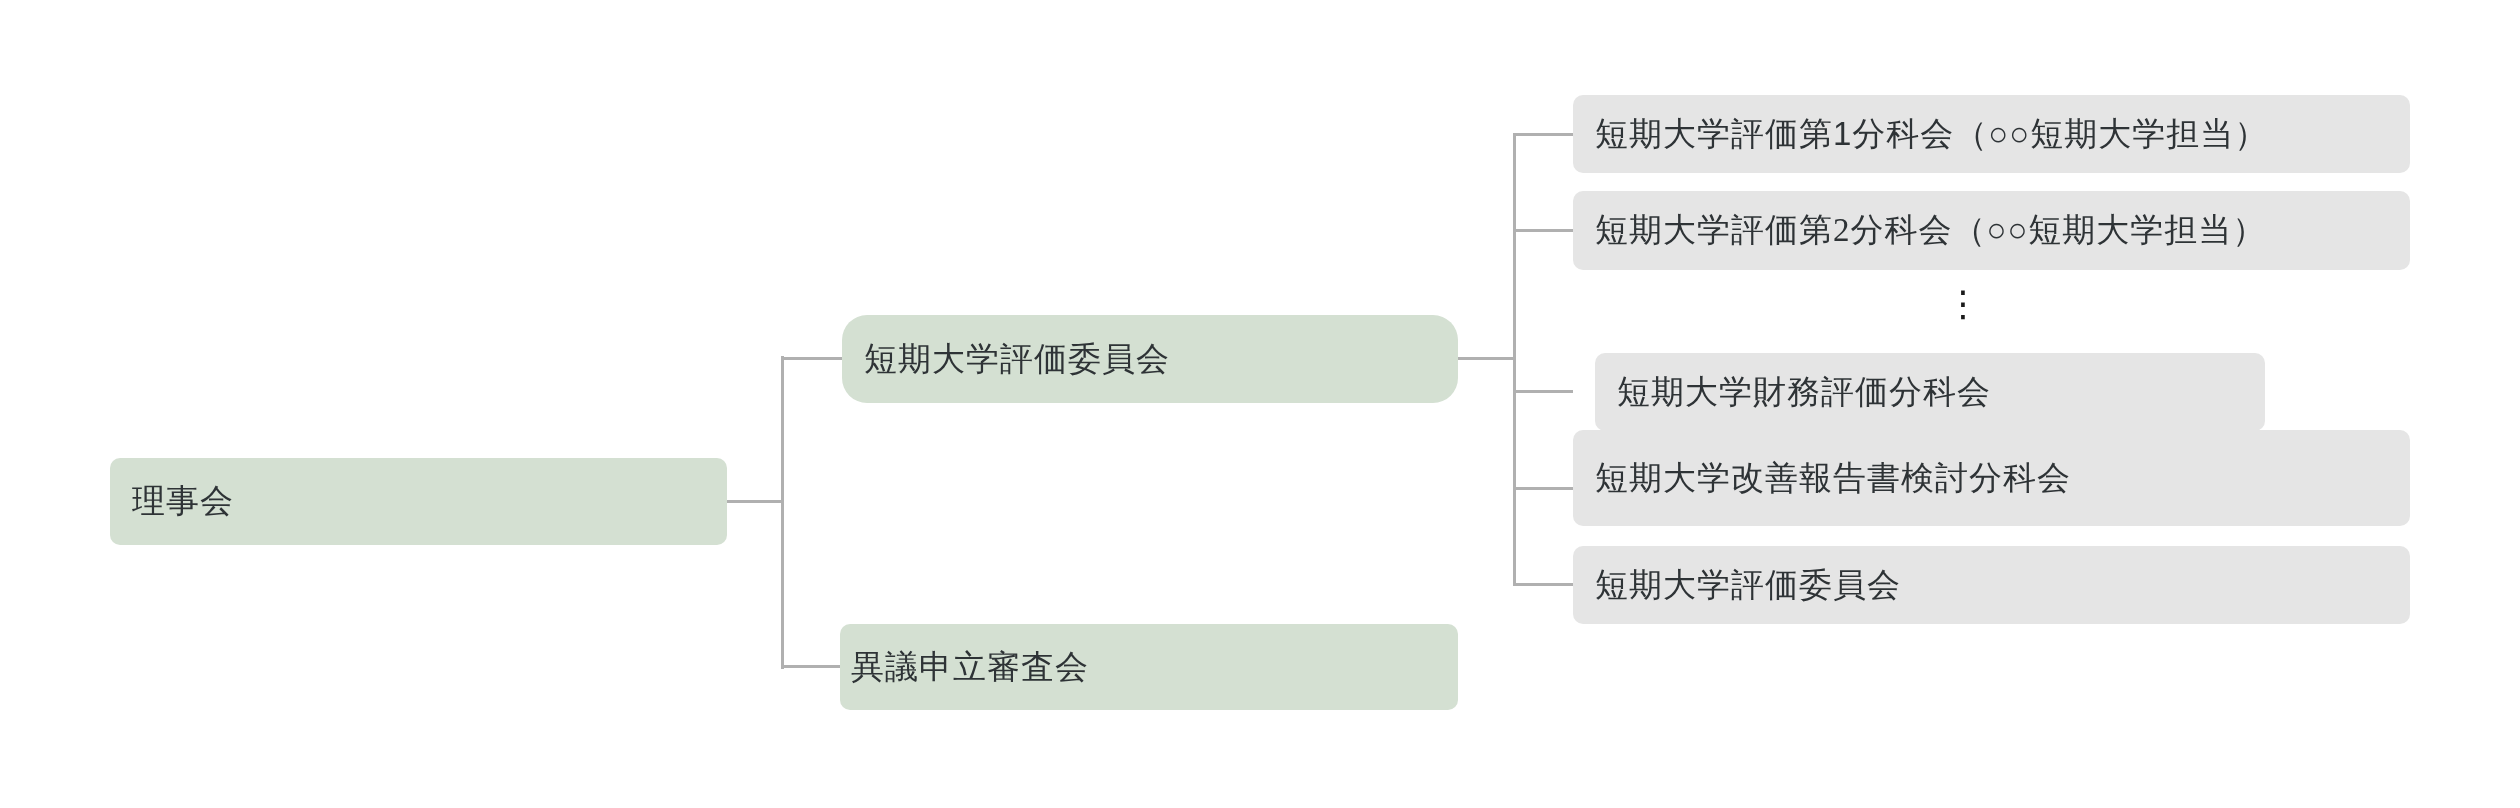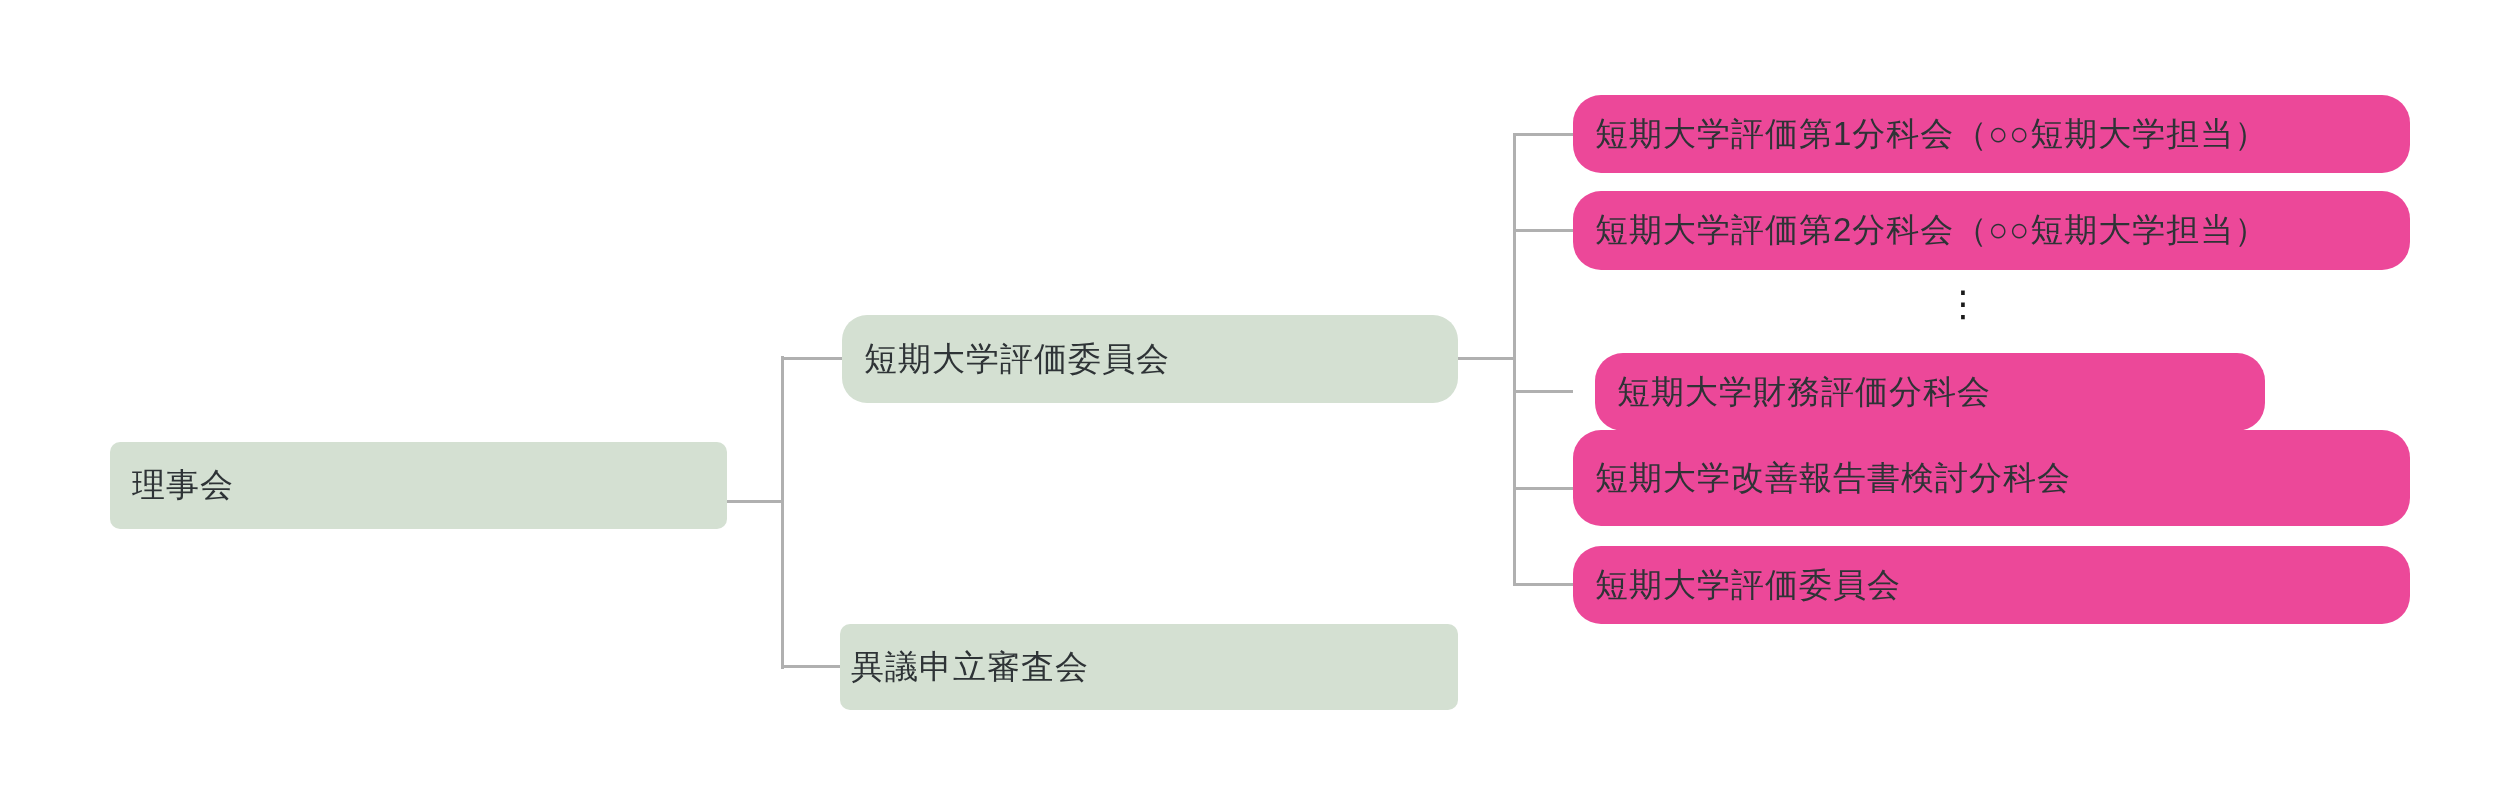--- a/index.html
+++ b/index.html
@@ -17,44 +17,44 @@
     border-radius: 10px;
     display: flex;
     align-items: center;
     padding-left: 22px;
     font-size: 33px;
     letter-spacing: 1px;
     color: #2e3336;
     white-space: nowrap;
   }
   .node.green { background: #d4e0d2; }
-  .node.blue  { background: #ec4899; border-radius: 28px; }
+  .node.blue  { background: #e5e5e5; }
   .line { position: absolute; background: #b0b0b0; }
   .ellipsis {
     position: absolute;
     font-size: 36px;
     line-height: 42px;
     color: #1a1a1a;
     text-align: center;
   }
 </style>
 </head>
 <body>
 
 <div class="diagram">
 
-  <div class="node green" style="left:110px; top:442px; width:617px; height:87px;">理事会</div>
+  <div class="node green" style="left:110px; top:458px; width:617px; height:87px;">理事会</div>
 
   <div class="node green" style="left:842px; top:315px; width:616px; height:88px;border-radius:25px;">短期大学評価委員会</div>
 
   <div class="node green" style="left:840px; top:624px; width:618px; height:86px;padding-left:11px;">異議申立審査会</div>
 
   <div class="node blue" style="left:1573px; top:95px; width:837px; height:78px;">短期大学評価第1分科会（○○短期大学担当）</div>
 
-  <div class="node blue" style="left:1573px; top:191px; width:837px; height:79px;">短期大学評価第2分科会（○○短期大学担当）</div>
+  <div class="node blue" style="left:1573px; top:191px; width:837px; height:79px;font-family:Liberation Serif, serif;">短期大学評価第2分科会（○○短期大学担当）</div>
 
   <div class="ellipsis" style="left:1945px; top:283px; width:36px;">⋮</div>
 
   <div class="node blue" style="left:1595px; top:353px; width:670px; height:78px;">短期大学財務評価分科会</div>
 
   <div class="node blue" style="left:1573px; top:430px; width:837px; height:96px;">短期大学改善報告書検討分科会</div>
 
   <div class="node blue" style="left:1573px; top:546px; width:837px; height:78px;">短期大学評価委員会</div>
 
   <div class="line" style="left:727px; top:500px; width:56px; height:3px;"></div>

